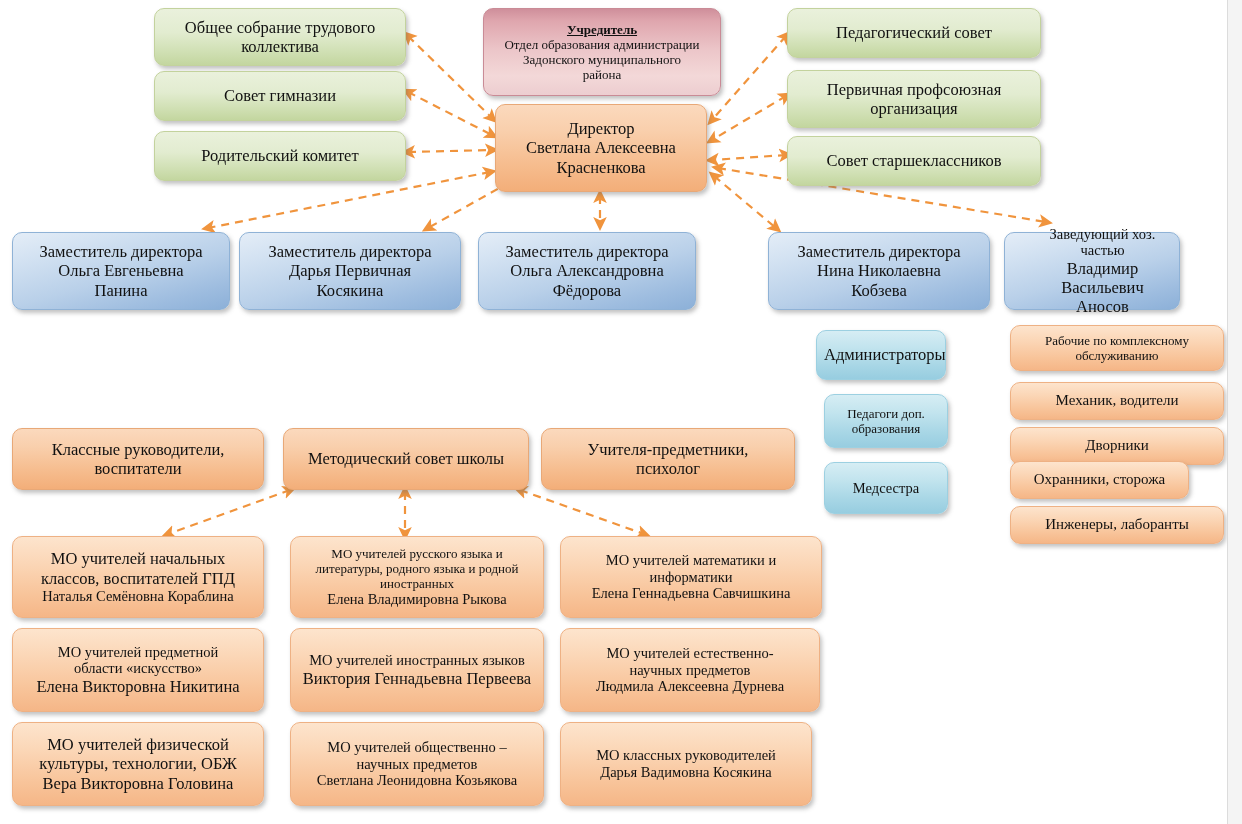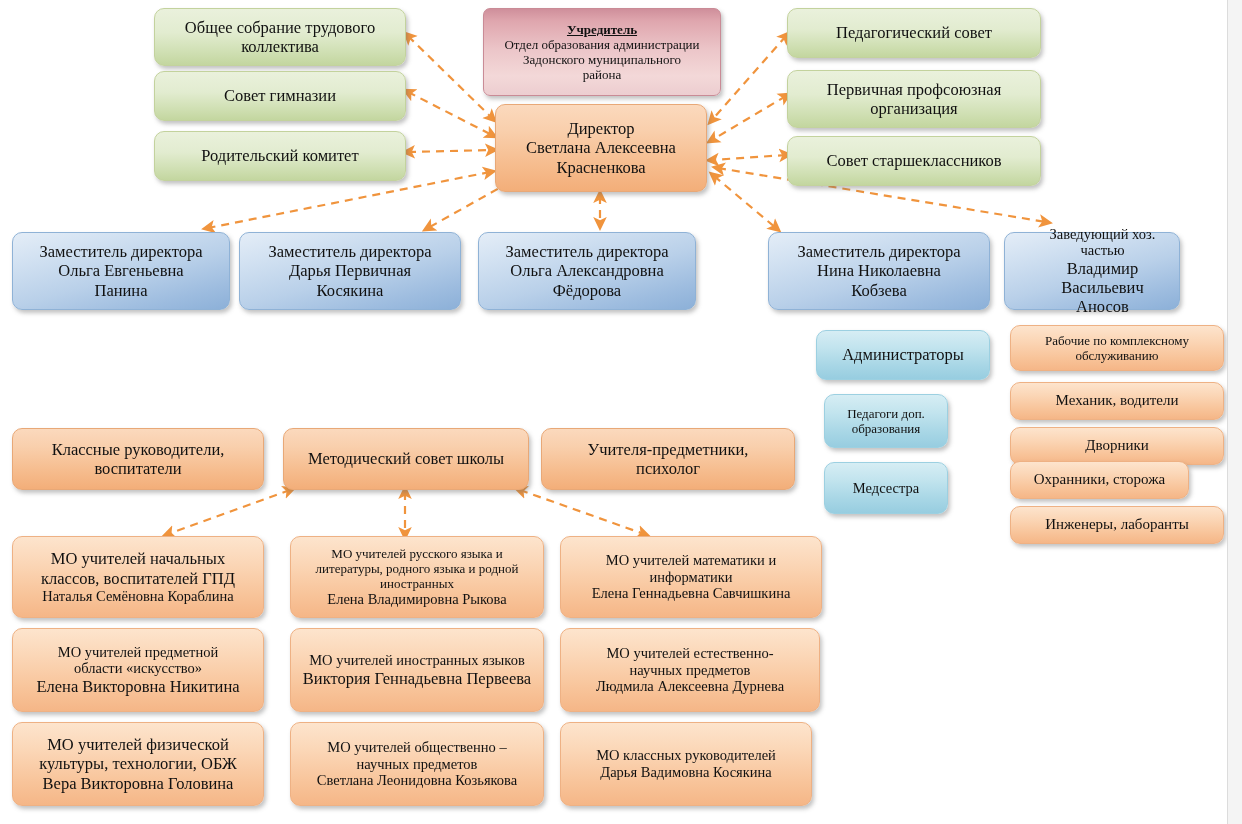--- a/index.html
+++ b/index.html
@@ -146,21 +146,21 @@
     <span class="lines">
       <span class="ln">Совет гимназии</span>
     </span>
   </div>
   <div class="node n-green" style="left:154px; top:131px; width:252px; height:50px;">
     <span class="lines">
       <span class="ln">Родительский комитет</span>
     </span>
   </div>
 
-  <div class="node n-rose" style="left:483px; top:8px; width:238px; height:88px;border-radius:7px;">
+  <div class="node n-rose" style="left:483px; top:8px; width:238px; height:88px;">
     <span class="lines">
       <span class="ln underline-bold">Учредитель</span>
       <span class="ln">Отдел образования администрации</span>
       <span class="ln">Задонского муниципального</span>
       <span class="ln">района</span>
     </span>
   </div>
 
   <div class="node n-peach" style="left:495px; top:104px; width:212px; height:88px;">
     <span class="lines">
@@ -216,21 +216,21 @@
     </span>
   </div>
   <div class="node n-blue" style="left:1004px; top:232px; width:176px; height:78px;padding-left:28px;">
     <span class="lines">
       <span class="ln fs-md">Заведующий хоз. частью</span>
       <span class="ln">Владимир Васильевич</span>
       <span class="ln">Аносов</span>
     </span>
   </div>
 
-  <div class="node n-cyan" style="left:816px; top:330px; width:174px; height:50px;">
+  <div class="node n-cyan" style="left:816px; top:330px; width:130px; height:50px;">
     <span class="lines">
       <span class="ln">Администраторы</span>
     </span>
   </div>
   <div class="node n-cyan" style="left:824px; top:394px; width:124px; height:54px;">
     <span class="lines">
       <span class="ln fs-sm">Педагоги доп.</span>
       <span class="ln fs-sm">образования</span>
     </span>
   </div>

